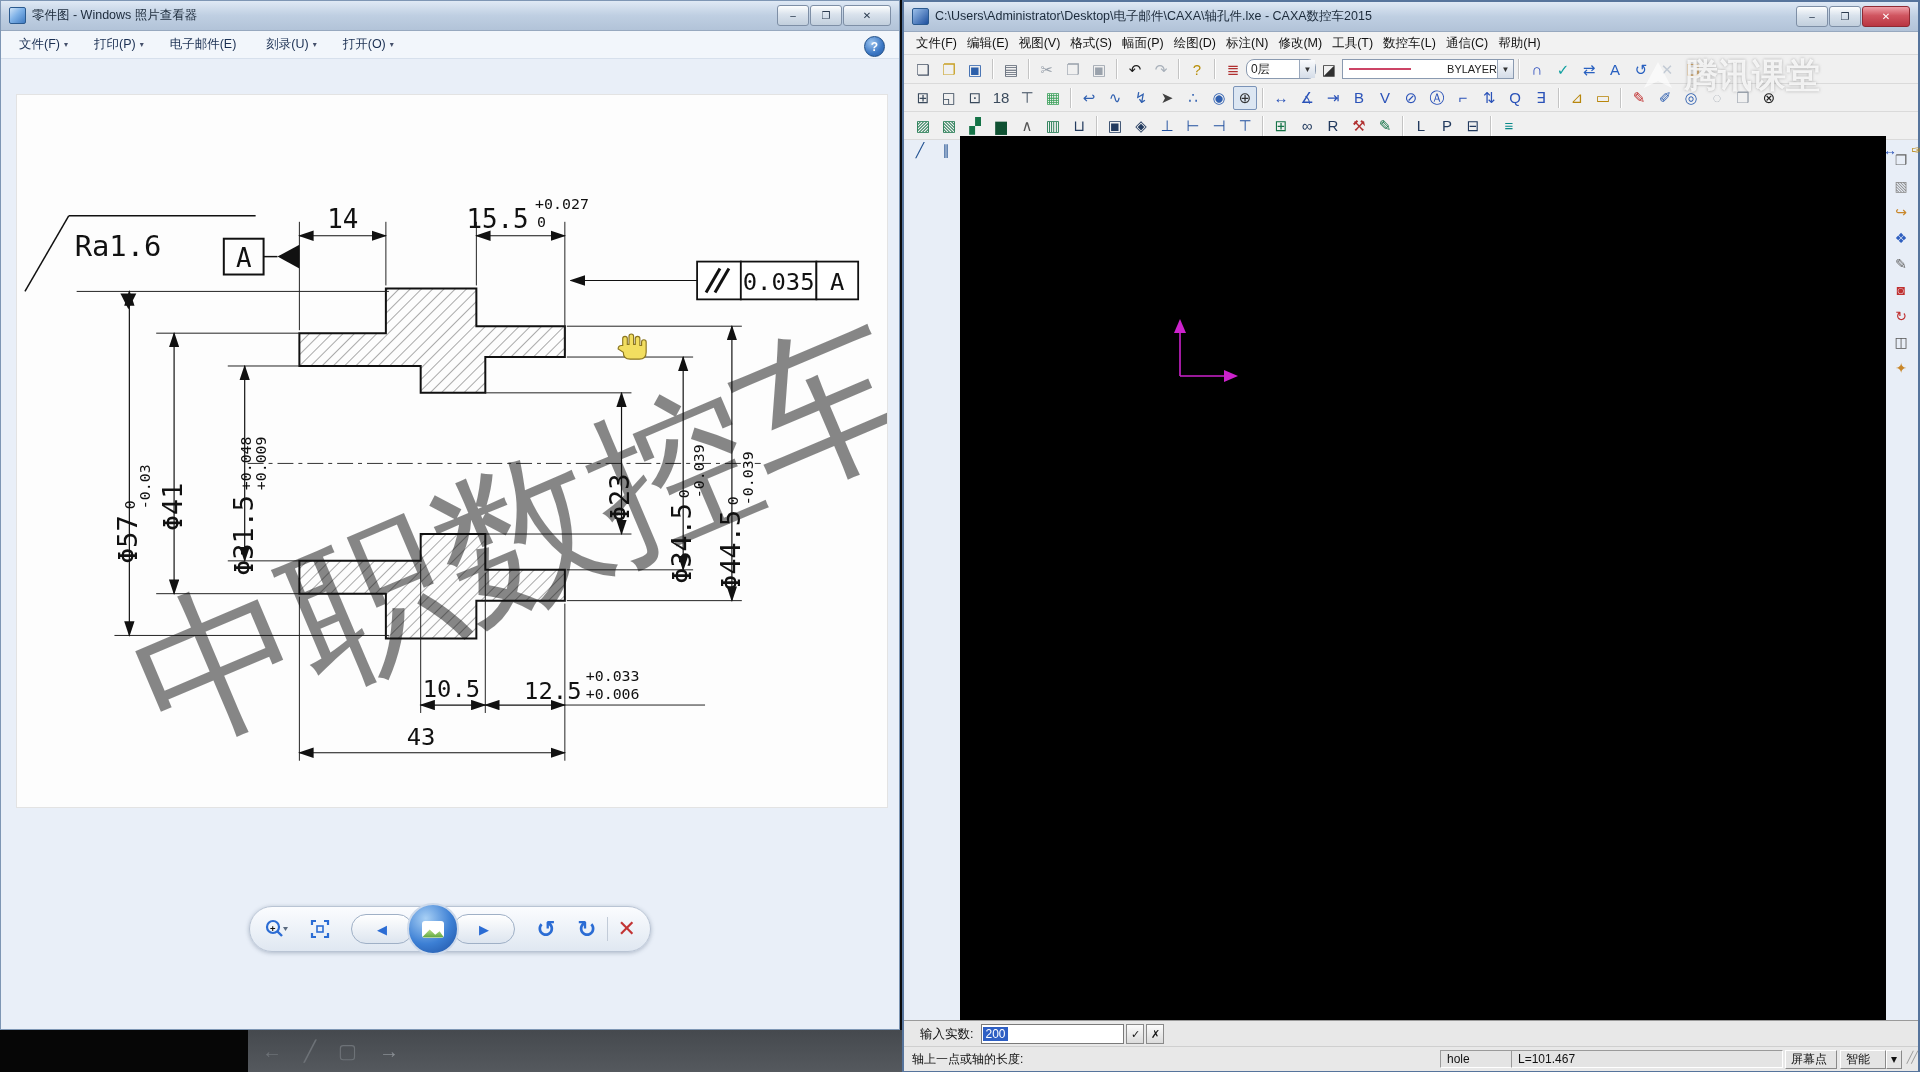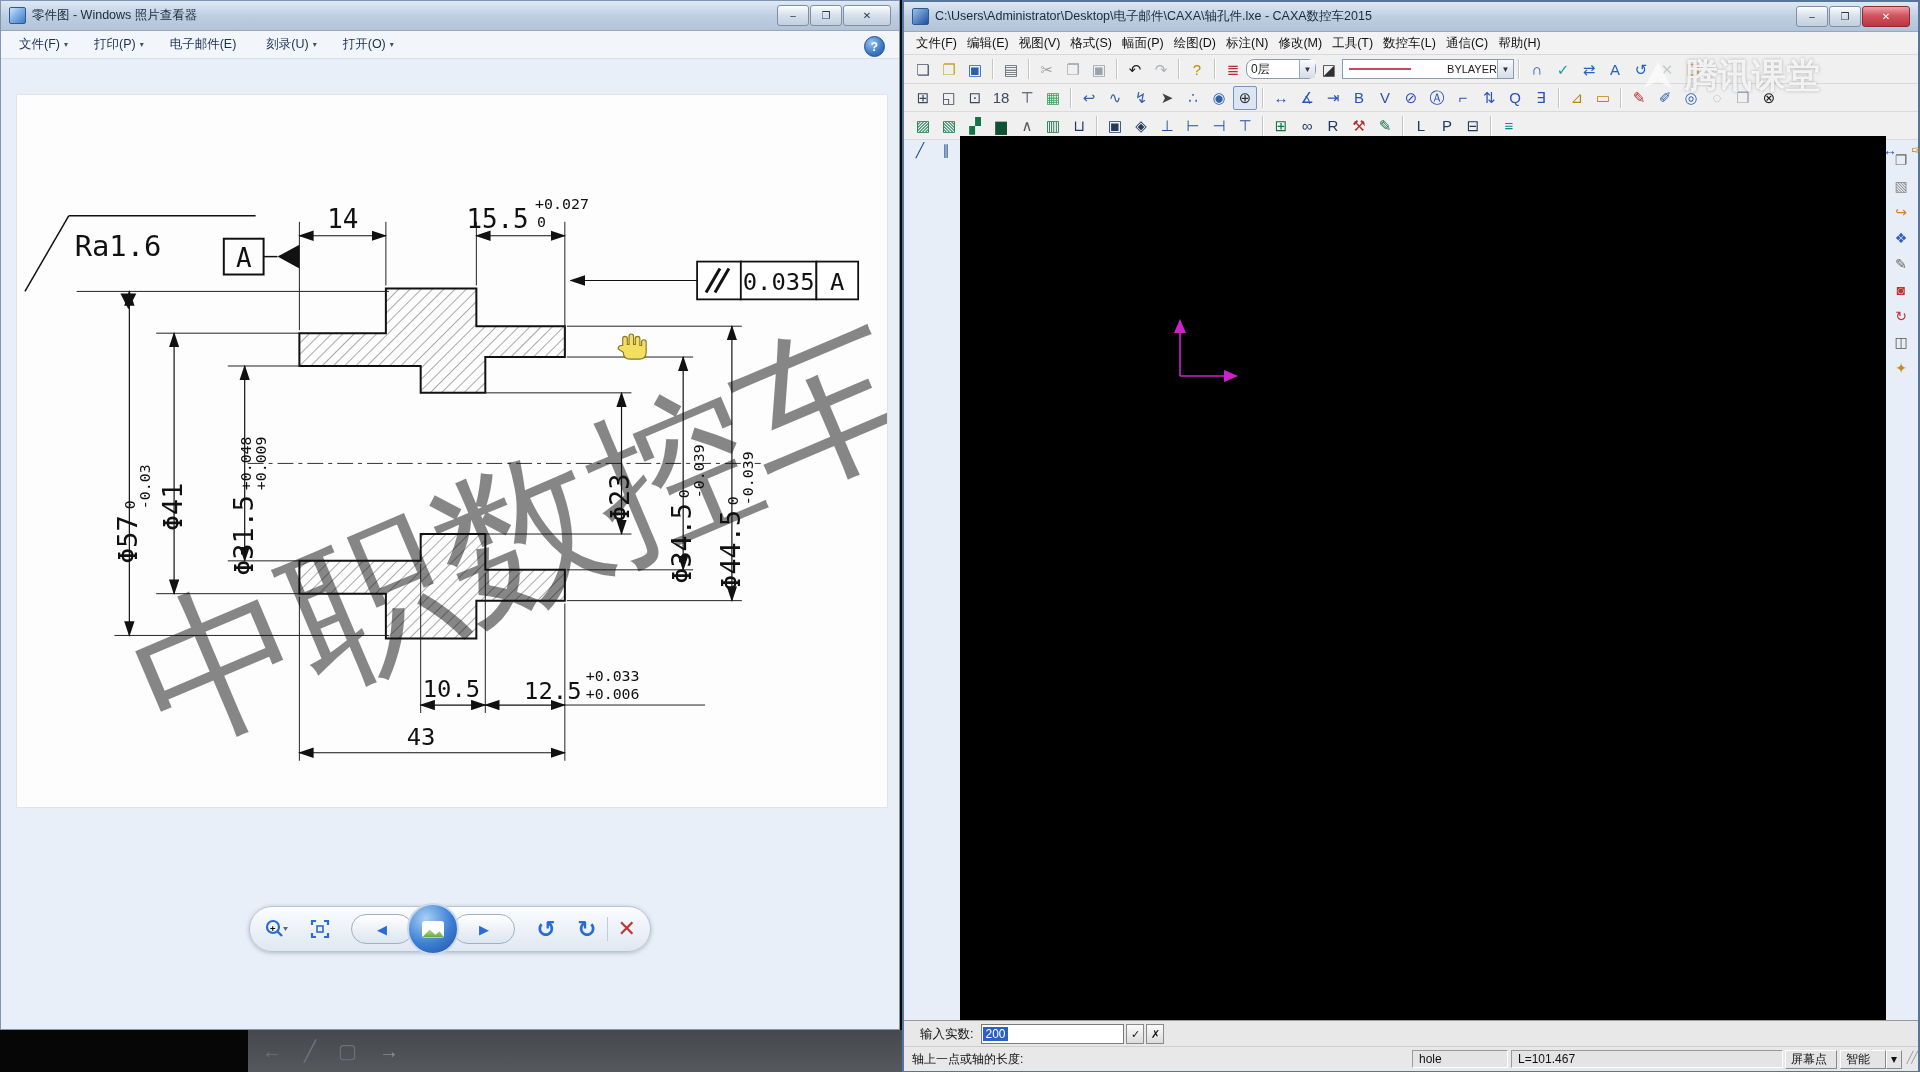--- a/index.html
+++ b/index.html
@@ -806,21 +806,21 @@
     <span style="margin-left:16px;">输入实数:</span>
     <div id="cmd-input">
         <span class="sel">200</span>
       </div>
     <span class="cbtn">✓</span>
     <span class="cbtn">✗</span>
   </div>
 
   <div id="cmd2" class="abs">
     <span style="margin-left:8px;">轴上一点或轴的长度:</span>
-    <span class="sfield" style="left:508px;width:96px;">hole</span>
+    <span class="sfield" style="left:536px;width:96px;">hole</span>
     <span class="sfield" style="left:607px;width:272px;">L=101.467</span>
     <span class="rfield" style="left:881px;width:52px;">屏幕点</span>
     <span class="rfield" style="left:936px;width:46px;">
         <span>智能</span>
       </span>
     <span class="rfield" style="left:982px;width:16px;justify-content:center;">▾</span>
     <span id="grip">╱╱</span>
   </div>
 </div>
 

